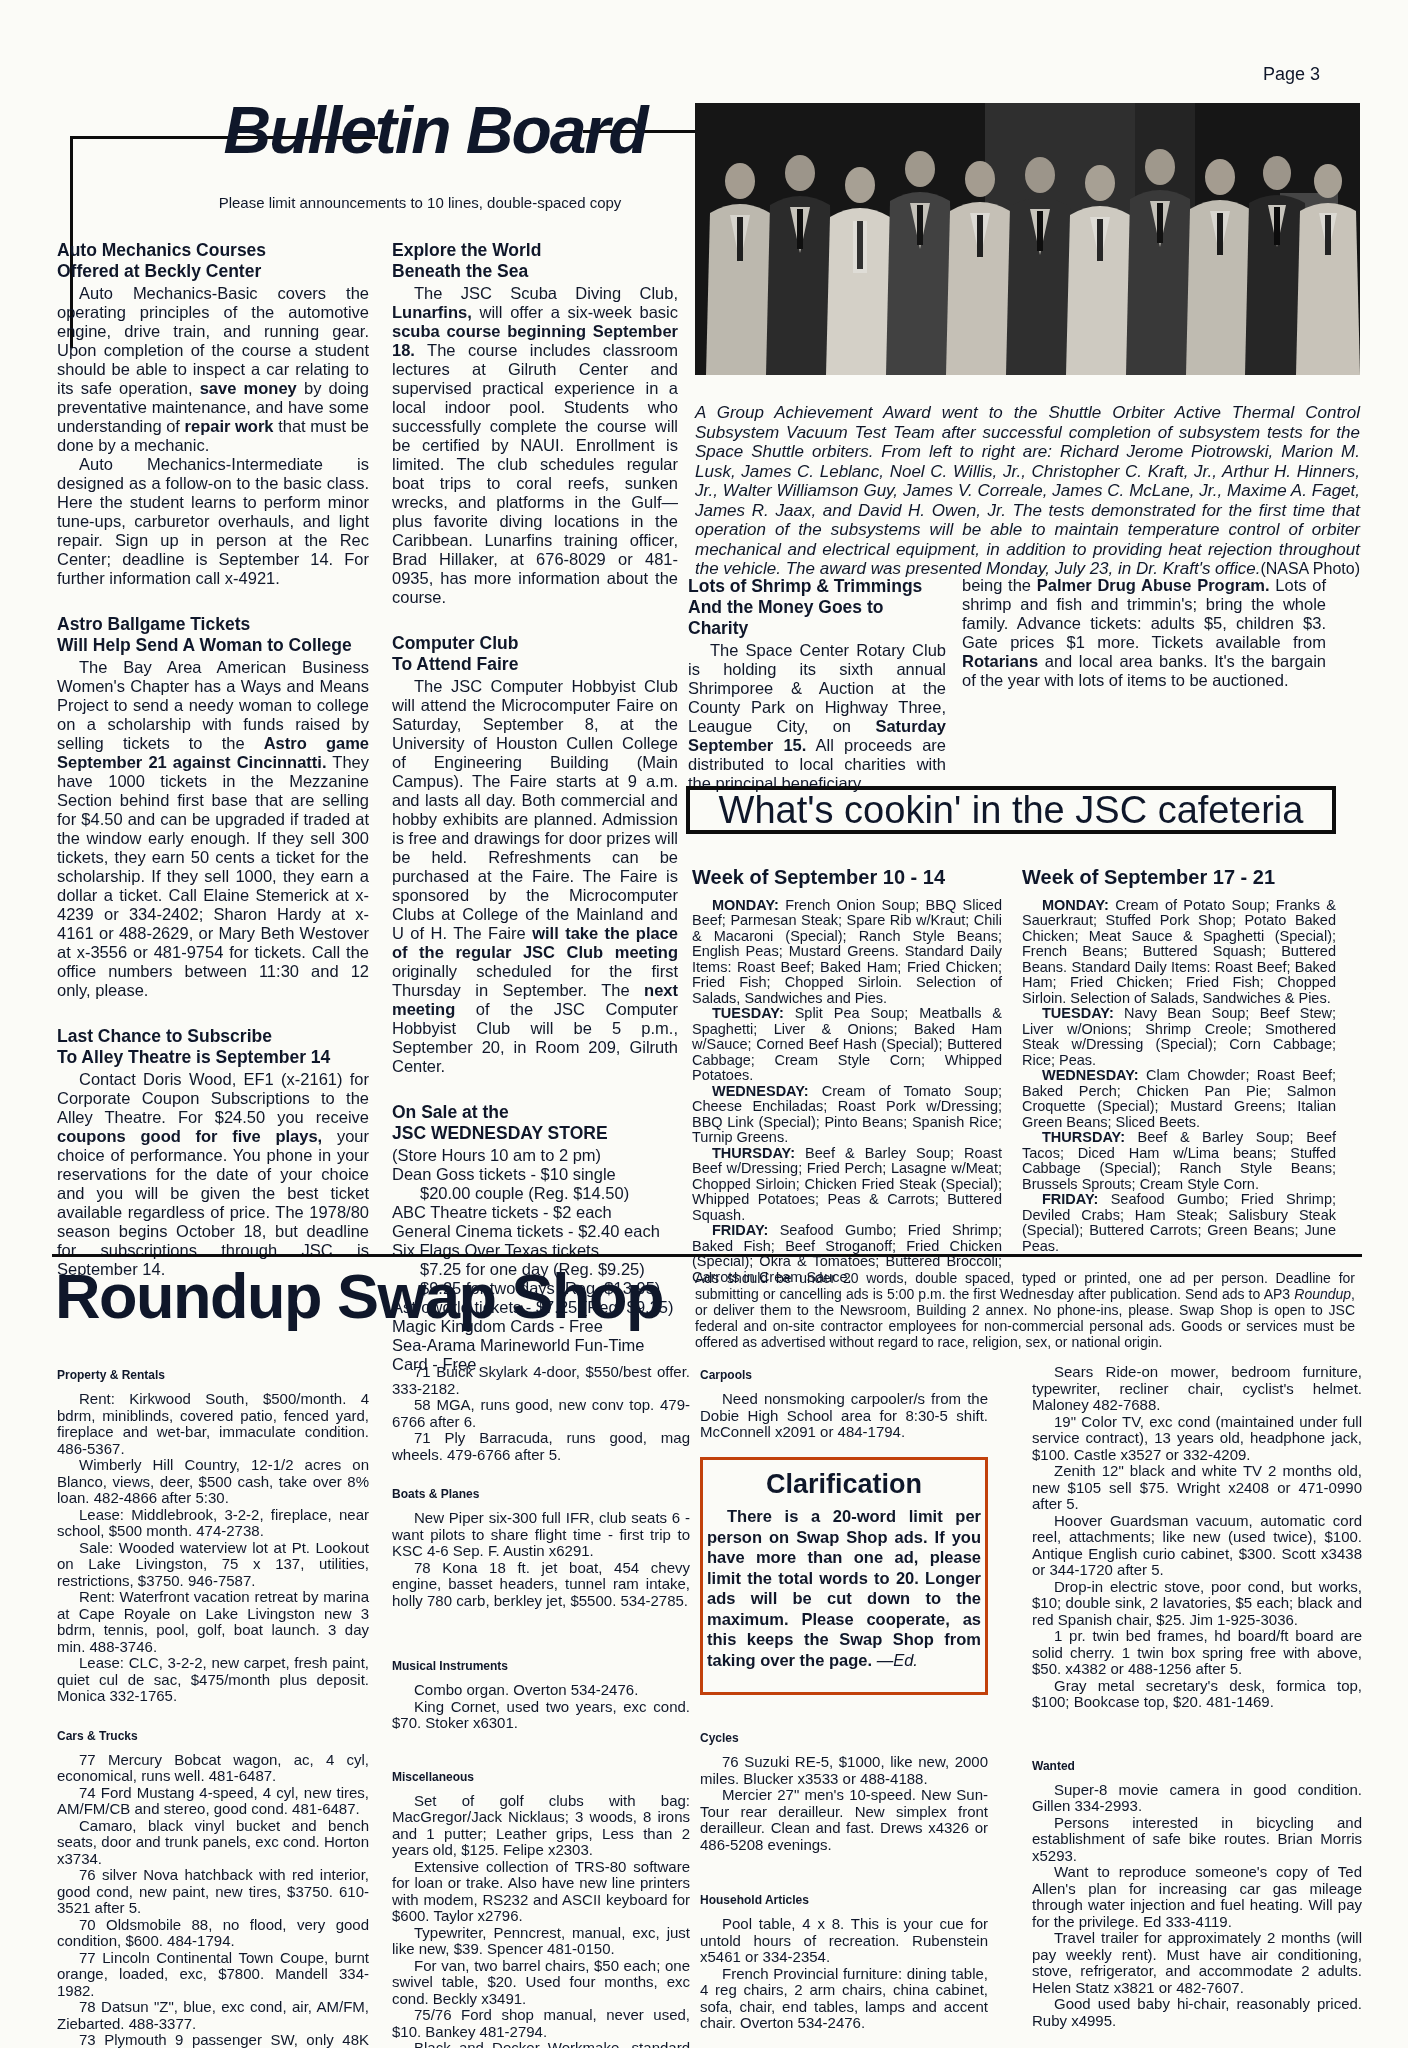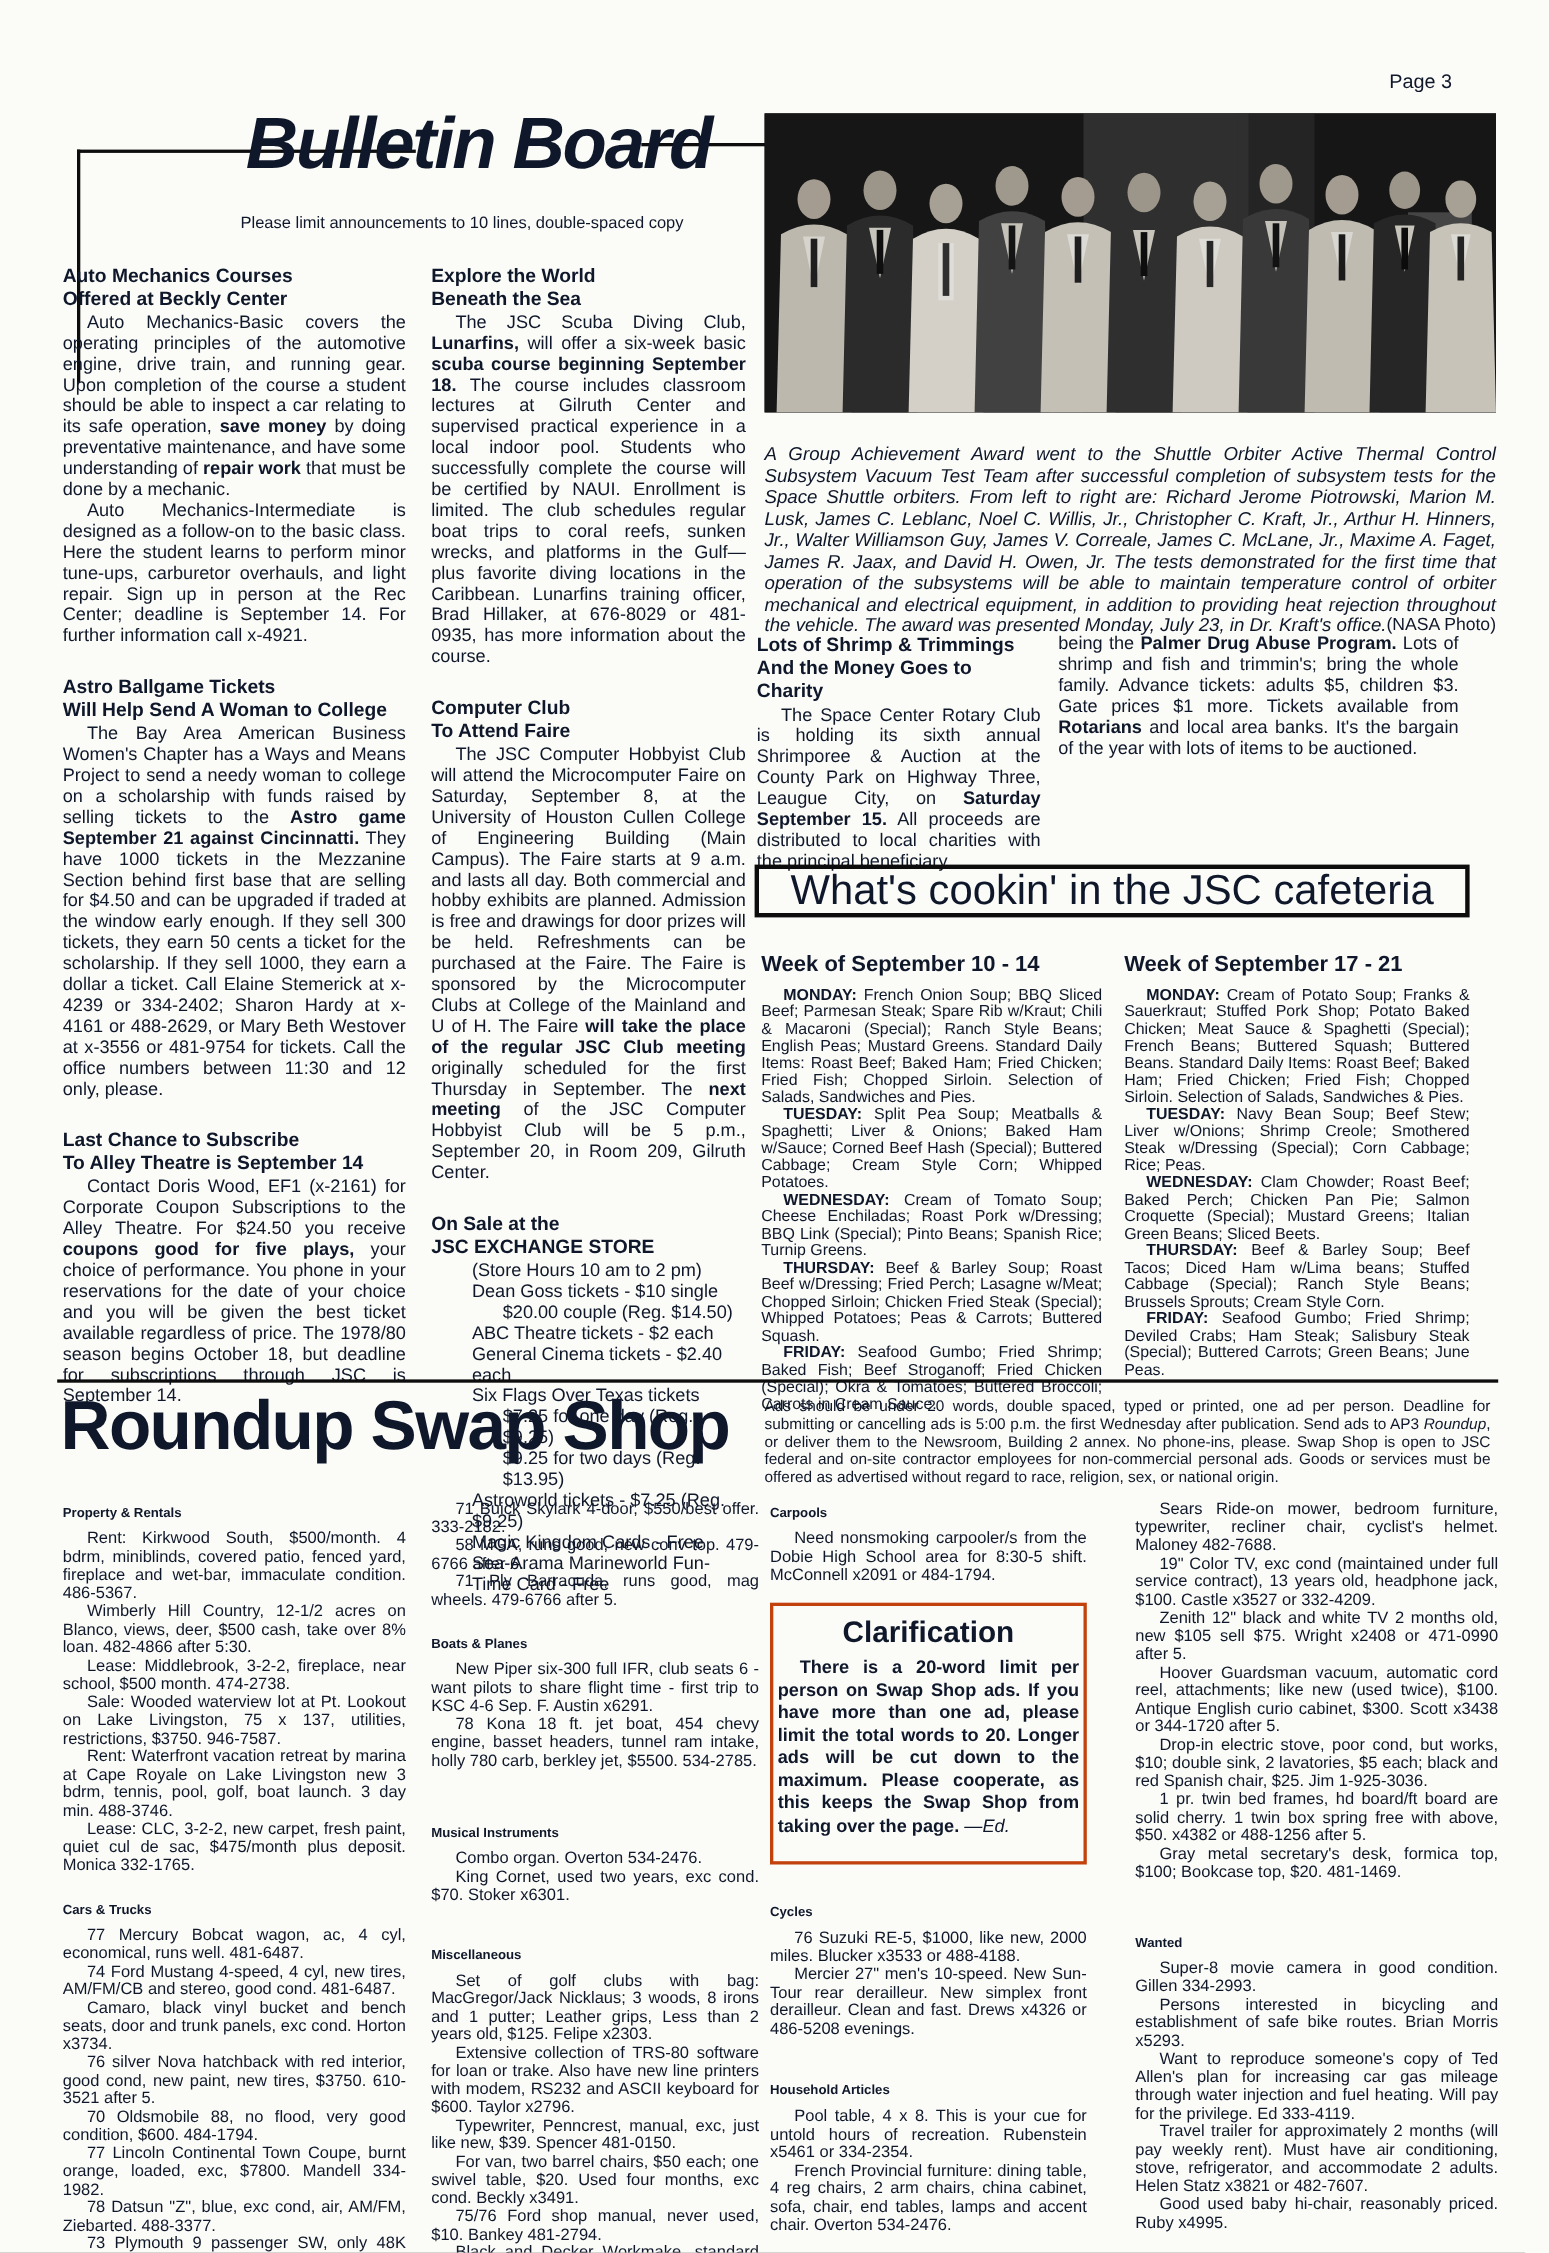--- a/index.html
+++ b/index.html
@@ -14,21 +14,21 @@
             font-size:66px;font-weight:bold;font-style:italic;letter-spacing:-2px;white-space:nowrap;}
   .bb-sub{position:absolute;left:170px;top:194px;width:500px;text-align:center;font-size:15px;}
   
   .para{margin:0;text-align:justify;text-indent:22px;}
   .para.ni{text-indent:0;}
   .bh{font-weight:bold;margin:26px 0 2px;}
   .bh:first-child{margin-top:0;}
   .bcol{position:absolute;font-size:16.5px;line-height:19px;}
   .bcol .bh{font-size:17.5px;line-height:21px;}
   .lines{margin-top:2px;}
-  .ln{text-align:left;margin-left:37px;}
+  .ln{text-align:left;}
   .ln.ind{padding-left:28px;}
   
   .photo{position:absolute;left:695px;top:103px;width:665px;height:272px;background:#111;}
   .caption{position:absolute;left:695px;top:403px;width:665px;font-style:italic;
            font-size:17px;line-height:19.5px;text-align:justify;}
   .credit{text-align:right;font-style:normal;font-size:16px;margin-top:-19.5px;}
   
   .banner{position:absolute;left:686px;top:786px;width:650px;height:48px;border:4px solid #0d0d0d;
           display:flex;align-items:center;justify-content:center;font-size:38px;white-space:nowrap;box-sizing:border-box;}
   .mcol{position:absolute;font-size:14.5px;line-height:15.5px;}
@@ -83,21 +83,21 @@
         <div>Beneath the Sea</div>
       </div>
       <p class="para"><span>The JSC Scuba Diving Club, </span><span class="b">Lunarfins,</span><span> will offer a six-week basic </span><span class="b">scuba course beginning September 18.</span><span> The course includes classroom lectures at Gilruth Center and supervised practical experience in a local indoor pool. Students who successfully complete the course will be certified by NAUI. Enrollment is limited. The club schedules regular boat trips to coral reefs, sunken wrecks, and platforms in the Gulf—plus favorite diving locations in the Caribbean. Lunarfins training officer, Brad Hillaker, at 676-8029 or 481-0935, has more information about the course.</span></p>
       <div class="bh">
         <div>Computer Club</div>
         <div>To Attend Faire</div>
       </div>
       <p class="para"><span>The JSC Computer Hobbyist Club will attend the Microcomputer Faire on Saturday, September 8, at the University of Houston Cullen College of Engineering Building (Main Campus). The Faire starts at 9 a.m. and lasts all day. Both commercial and hobby exhibits are planned. Admission is free and drawings for door prizes will be held. Refreshments can be purchased at the Faire. The Faire is sponsored by the Microcomputer Clubs at College of the Mainland and U of H. The Faire </span><span class="b">will take the place of the regular JSC Club meeting</span><span> originally scheduled for the first Thursday in September. The </span><span class="b">next meeting</span><span> of the JSC Computer Hobbyist Club will be 5 p.m., September 20, in Room 209, Gilruth Center.</span></p>
       <div class="bh">
         <div>On Sale at the</div>
-        <div>JSC EXCHANGE STORE</div>
+        <div>JSC WEDNESDAY STORE</div>
       </div>
       <div class="lines">
         <div class="ln">(Store Hours 10 am to 2 pm)</div>
         <div class="ln">Dean Goss tickets - $10 single</div>
         <div class="ln ind">$20.00 couple (Reg. $14.50)</div>
         <div class="ln">ABC Theatre tickets - $2 each</div>
         <div class="ln">General Cinema tickets - $2.40 each</div>
         <div class="ln">Six Flags Over Texas tickets</div>
         <div class="ln ind">$7.25 for one day (Reg. $9.25)</div>
         <div class="ln ind">$9.25 for two days (Reg. $13.95)</div>

